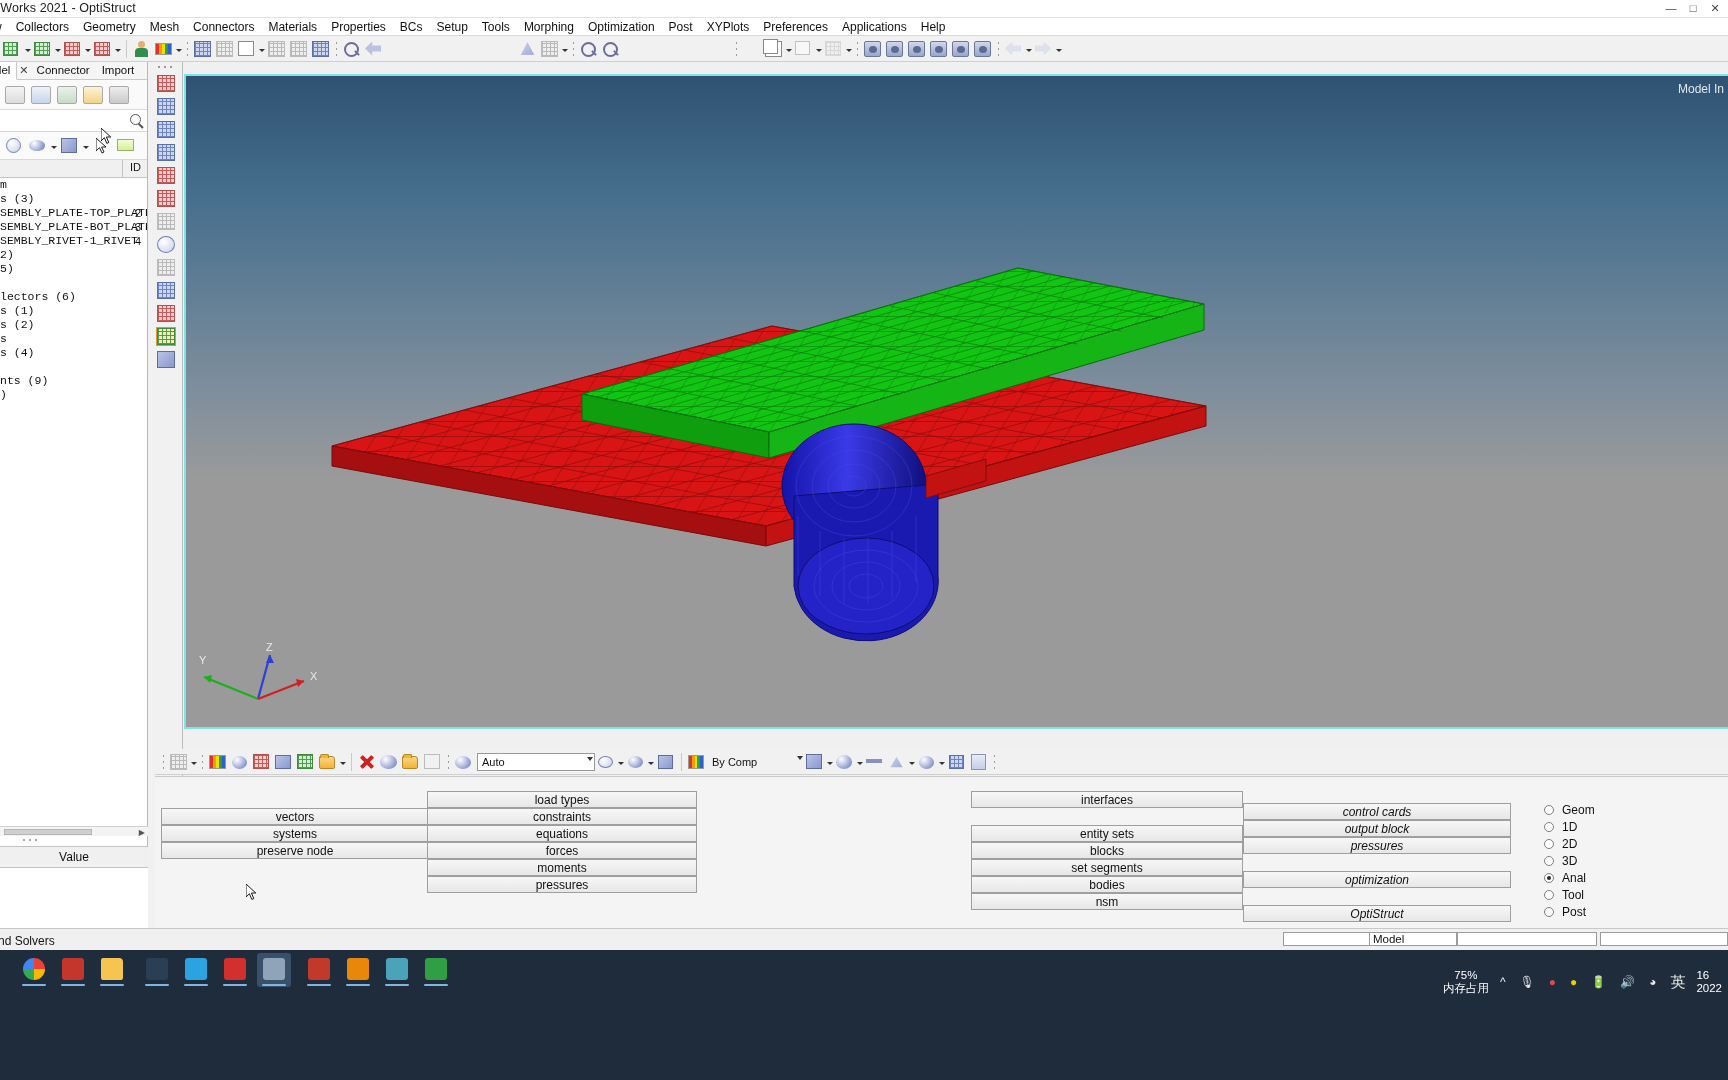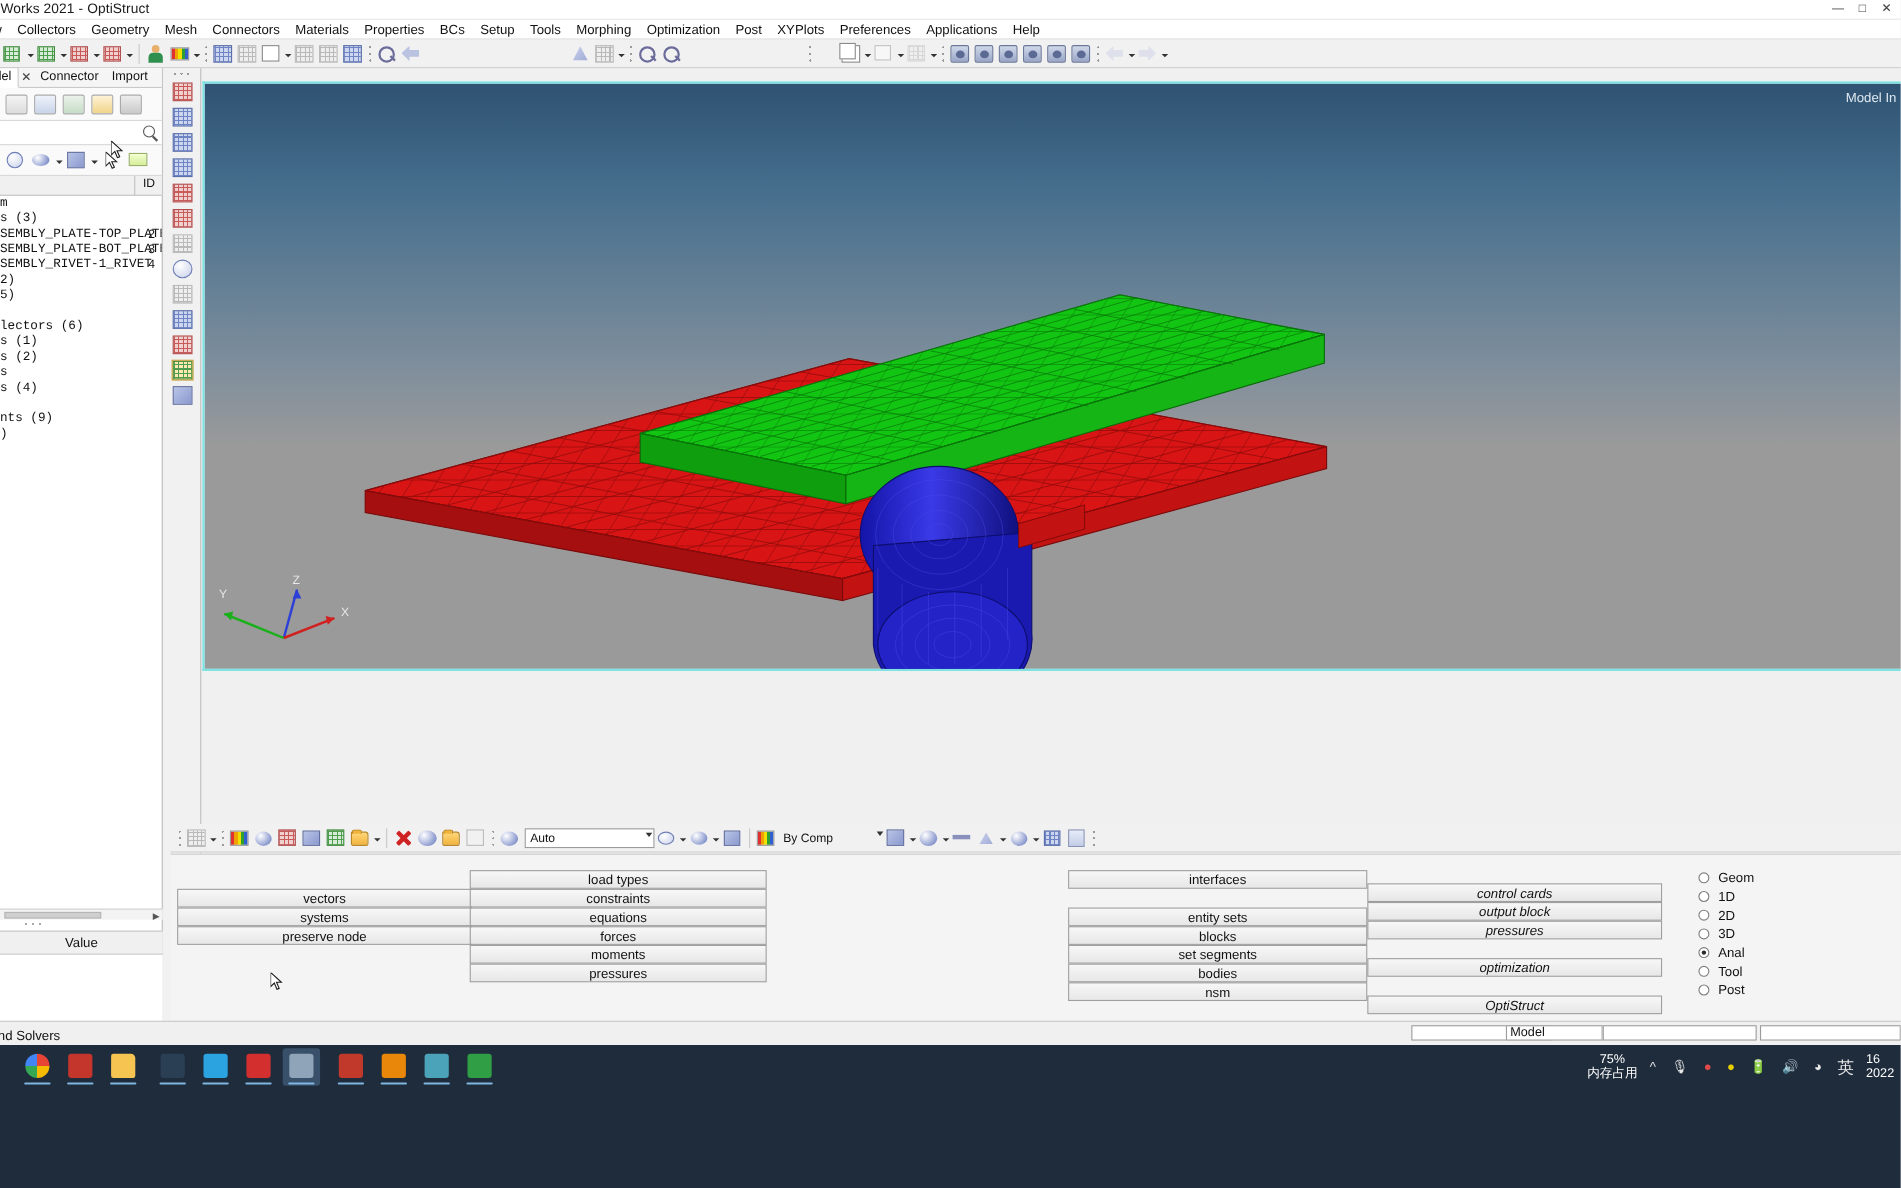--- a/index.html
+++ b/index.html
@@ -170,21 +170,21 @@
   .vtool .vdots{ height:10px; background:
       radial-gradient(circle 1px at 10px 5px,#9a9a9a 99%,transparent 0),
       radial-gradient(circle 1px at 16px 5px,#9a9a9a 99%,transparent 0),
       radial-gradient(circle 1px at 22px 5px,#9a9a9a 99%,transparent 0);}
   .vtool .vi{ width:34px; height:23px; position:relative; }
   .vtool .vi .g{ position:absolute; left:8px; top:3px; width:18px; height:17px; }
   .vtool .vi.sel .g{ outline:1px solid #c8a13a; background-color:#ffe9b0; }
 
   
   .viewport{
-    position:absolute; left:184px; top:74px; width:1544px; height:536px;
+    position:absolute; left:184px; top:74px; width:1544px; height:655px;
     background:linear-gradient(180deg,#2f5272 0%,#456e8d 18%,#7e8e9c 48%,#9a9a9a 62%,#9a9a9a 100%);
     border:2px solid #7fe3e3; border-right:none; overflow:hidden;
   }
   .vp-label{ position:absolute; right:4px; top:6px; font-size:12px; color:#dfe8f0; }
   .axis-triad{ position:absolute; left:8px; bottom:10px; width:140px; height:90px; }
   .axis-triad .lab{ position:absolute; font-size:11px; color:#e8e8e8; font-family:"Liberation Sans",sans-serif;}
 
   
   .vstrip{
     position:absolute; left:155px; top:749px; width:1573px; height:26px;
@@ -205,21 +205,21 @@
     background:#f4f4f4; border-top:1px solid #c9c9c9;
   }
   .cmdgrid{ position:absolute; left:0; top:14px; width:1370px; height:130px; }
   .cmdcol{ position:absolute; top:0; }
   .cmdbtn{
     height:17px; background:linear-gradient(#f7f7f7,#e7e7e7); border:1px solid #9f9f9f;
     font-size:12px; color:#111; display:flex; align-items:center; justify-content:center;
     margin-bottom:0px; white-space:nowrap;
   }
   .cmdgap{ height:17px; }
-  .radios{ position:absolute; right:0; top:12px; width:198px; }
+  .radios{ position:absolute; right:0; top:24px; width:198px; }
   .radio{ height:17px; display:flex; align-items:center; font-size:12px; color:#111; }
   .radio .dot{
     width:10px; height:10px; border-radius:50%; border:1.4px solid #7d7d7d;
     background:#fff; margin-right:8px; margin-left:14px; position:relative;
   }
   .radio.on .dot:after{ content:""; position:absolute; left:2px; top:2px; width:4px;height:4px;
     border-radius:50%; background:#2b2b2b; }
 
   
   .statusbar{
@@ -235,21 +235,21 @@
   
   .taskbar{
     position:absolute; left:0; top:950px; width:1728px; height:130px;
     background:#1f2c3c;
   }
   .taskbar .inner{ position:absolute; left:0; top:0; width:1728px; height:40px; display:flex; align-items:center;}
   .tbicon{ width:34px; height:34px; margin-left:5px; position:relative; border-radius:3px;}
   .tbicon .sq{ position:absolute; left:6px; top:5px; width:22px; height:22px; border-radius:3px;}
   .tbicon .ul{ position:absolute; left:5px; bottom:1px; width:24px; height:2px; background:#7fb5e0; border-radius:1px;}
   .tbicon.active{ background:#38506a; }
-  .tray{ position:absolute; right:0; top:0; height:40px; display:flex; align-items:center; color:#fff;}
+  .tray{ position:absolute; right:0; top:12px; height:40px; display:flex; align-items:center; color:#fff;}
   .tray .it{ font-size:12px; color:#e8e8e8; margin:0 7px; }
   .tray .mem{ text-align:center; line-height:13px; font-size:11.5px; color:#fff; margin-right:4px;}
   .tray .clock{ font-size:11.5px; line-height:13px; color:#fff; text-align:left; margin-left:4px; margin-right:6px;}
   .arrowcur{ position:absolute; width:11px; height:16px; }
   .arrowcur svg{ display:block; }
 </style>
 </head>
 <body>
 
 <div id="app">

